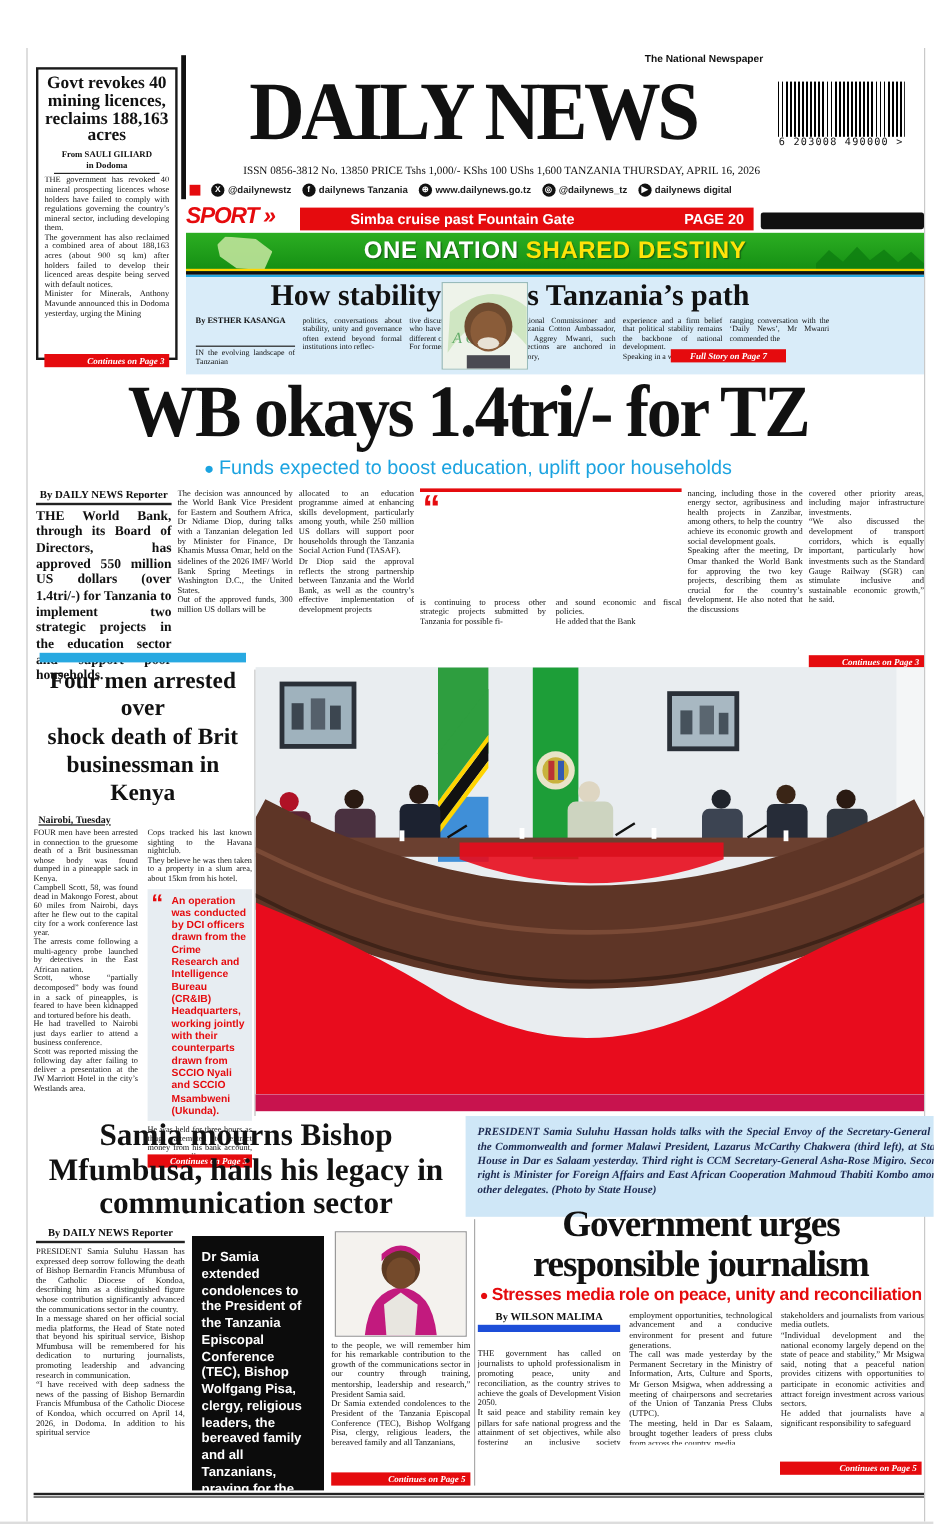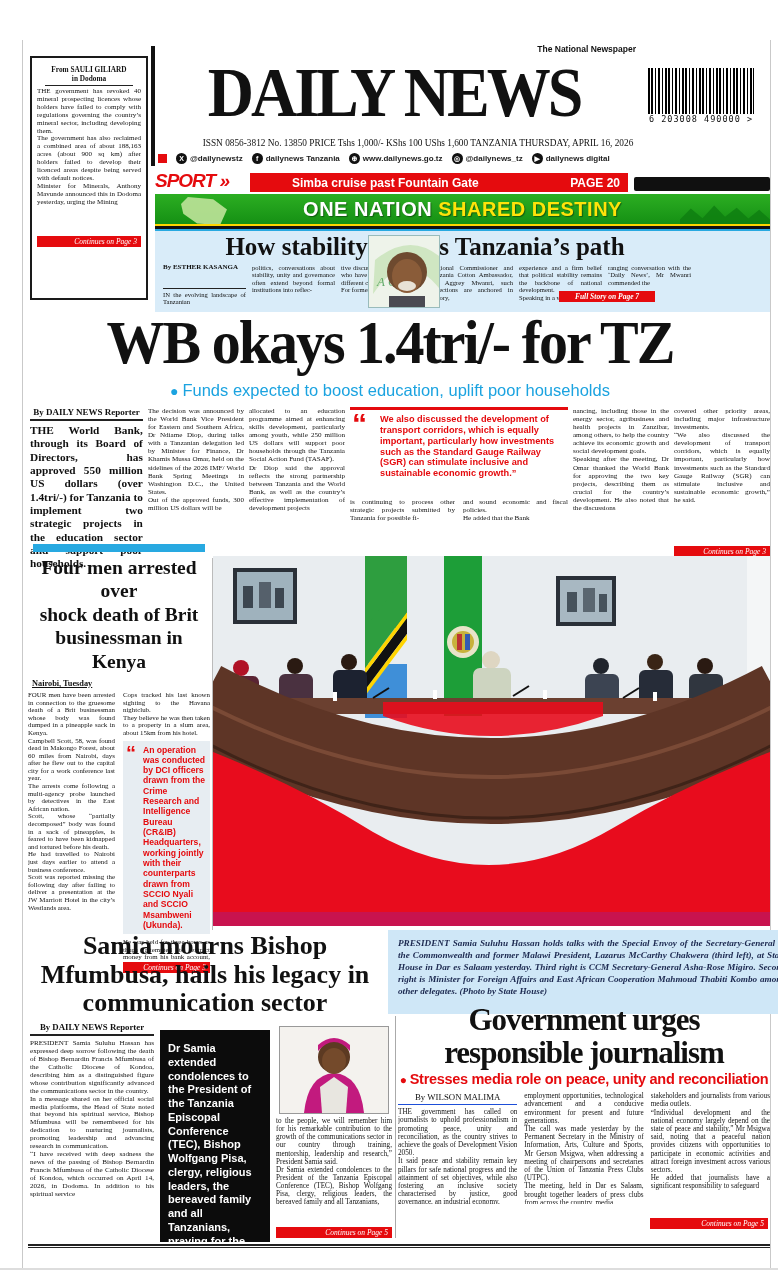--- a/index.html
+++ b/index.html
@@ -7,21 +7,21 @@
   .abs { position:absolute; }
   #page { position:relative; width:778px; height:1280px; background:#fff; }
   .vline { background:#c9c9c9; width:1px; }
   .just { text-align:justify; white-space:pre-line; overflow:hidden; }
 
   
   .mining { left:30px; top:56px; width:118px; height:244px; border:2px solid #1a1a1a; padding:4px 5px; background:#fff; }
   .mining h2 { font-size:14.5px; line-height:1.02; text-align:center; white-space:pre-line; font-weight:bold; }
   .mining .byl { font-size:7.3px; font-weight:bold; text-align:center; white-space:pre-line; margin:3px 8px 2px; border-bottom:1px solid #222; padding-bottom:2px;}
   .mining .bod { font-size:7px; line-height:1.13; margin-top:2px; height:148px; }
-  .contbar { background:#e50b0e; color:#fff; font-style:italic; font-weight:normal; font-size:7.5px; text-align:right; padding:1px 4px; font-family:"Liberation Serif",serif; }
+  .contbar { background:#e50b0e; color:#fff; font-style:italic; font-weight:bold; font-size:7.5px; text-align:right; padding:1px 4px; font-family:"Liberation Serif",serif; }
 
   
   .tagline { left:470px; top:44px; width:166px; text-align:right; font-size:8.5px; font-weight:bold; font-family:"Liberation Sans",sans-serif; }
   .mast { left:148px; top:50px; width:492px; text-align:center; font-size:64px; font-weight:bold; letter-spacing:-3px; line-height:1.25; transform:scaleY(1.08); transform-origin:top; }
   .mastbar { left:151px; top:46px; width:4px; height:120px; background:#111; }
   .barcode { left:642px; top:66px; width:118px; height:70px; background:#fff; }
   .barcode .bars { height:46px; margin:2px 6px 0; background:
      repeating-linear-gradient(to right,#000 0 1.5px,#fff 1.5px 3.4px),
      linear-gradient(#fff,#fff); }
   .barcode .digits { font-family:"DejaVu Sans Mono", monospace; font-size:8.5px; text-align:center; letter-spacing:1px; }
@@ -102,35 +102,39 @@
   .bcol3 .bod { font-size:7.2px; line-height:1.13; text-align:justify; white-space:pre-line; flex:1; overflow:hidden;}
   .jvline { left:395px; top:1016px; width:1px; height:222px; background:#aaa; }
 
   
   .gov { left:398px; top:1004px; width:372px; }
   .gov h1 { text-align:center; font-size:31px; font-weight:bold; line-height:1.05; letter-spacing:-1px; white-space:pre-line; }
   .gov .sub { text-align:center; color:#e50b0e; font-family:"Liberation Sans",sans-serif; font-weight:900; font-size:14.5px; margin-top:2px; letter-spacing:-.3px;}
   .gov .sub::before { content:"● "; font-size:12px; }
   .gcols { display:flex; gap:7px; margin-top:5px; height:112px; }
   .gcols .c { flex:1; font-size:7.2px; line-height:1.14; text-align:justify; white-space:pre-line; overflow:hidden;}
-  .gcols .byl { font-size:8.8px; font-weight:normal; text-align:center; border-bottom:1px solid #1d4ed8; padding-bottom:2px; margin-bottom:3px; white-space:nowrap;}
+  .gcols .byl { font-size:8.8px; font-weight:bold; text-align:center; border-bottom:6px solid #1d4ed8; padding-bottom:2px; margin-bottom:14px; white-space:nowrap;}
   .gcont { position:absolute; left:650px; top:1218px; width:118px; }
   .dblrule { left:28px; top:1244px; width:742px; height:4px; border-top:2px solid #222; border-bottom:1px solid #222; }
   .botline { left:0; top:1268px; width:778px; height:2px; background:#ddd; }
   .pageL { left:22px; top:40px; height:1228px; } .pageR { left:770px; top:40px; height:1228px; }
 </style>
 </head>
 <body>
 
 <div id="page">
 
   <div class="abs vline pageL"></div>
   <div class="abs vline pageR"></div>
 
   <div class="abs mining">
+    <h2>Govt revokes 40
+mining licences,
+reclaims 188,163
+acres</h2>
     <div class="byl">From SAULI GILIARD
 in Dodoma</div>
     <div class="bod just">THE government has revoked 40 mineral prospecting licences whose holders have failed to comply with regulations governing the country’s mineral sector, including developing them.
 The government has also reclaimed a combined area of about 188,163 acres (about 900 sq km) after holders failed to develop their licenced areas despite being served with default notices.
 Minister for Minerals, Anthony Mavunde announced this in Dodoma yesterday, urging the Mining</div>
     <div class="contbar">Continues on Page 3</div>
   </div>
 
   <div class="abs mastbar"></div>
   <div class="abs tagline">The National Newspaper</div>
@@ -215,21 +219,20 @@
       <div class="byl">By DAILY NEWS Reporter</div>
       <div class="lead">THE World Bank, through its Board of Directors, has approved 550 million US dollars (over 1.4tri/-) for Tanzania to implement two strategic projects in the education sector and support poor households.</div>
     </div>
     <div class="wcol c">The decision was announced by the World Bank Vice President for Eastern and Southern Africa, Dr Ndiame Diop, during talks with a Tanzanian delegation led by Minister for Finance, Dr Khamis Mussa Omar, held on the sidelines of the 2026 IMF/ World Bank Spring Meetings in Washington D.C., the United States.
 Out of the approved funds, 300 million US dollars will be</div>
     <div class="wcol c">allocated to an education programme aimed at enhancing skills development, particularly among youth, while 250 million US dollars will support poor households through the Tanzania Social Action Fund (TASAF).
 Dr Diop said the approval reflects the strong partnership between Tanzania and the World Bank, as well as the country’s effective implementation of development projects</div>
     <div class="wcolq">
       <div class="quotebox">
         <span class="qm">“</span>
-        <div class="qt">We also discussed the development of transport corridors, which is equally important, particularly how investments such as the Standard Gauge Railway (SGR) can stimulate inclusive and sustainable economic growth.”</div>
       </div>
       <div class="stubs">
         <div class="c">is continuing to process other strategic projects submitted by Tanzania for possible fi-</div>
         <div class="c">and sound economic and fiscal policies.
 He added that the Bank</div>
       </div>
     </div>
     <div class="wcol c">nancing, including those in the energy sector, agribusiness and health projects in Zanzibar, among others, to help the country achieve its economic growth and social development goals.
 Speaking after the meeting, Dr Omar thanked the World Bank for approving the two key projects, describing them as crucial for the country’s development. He also noted that the discussions</div>
     <div class="wcol wlast">

